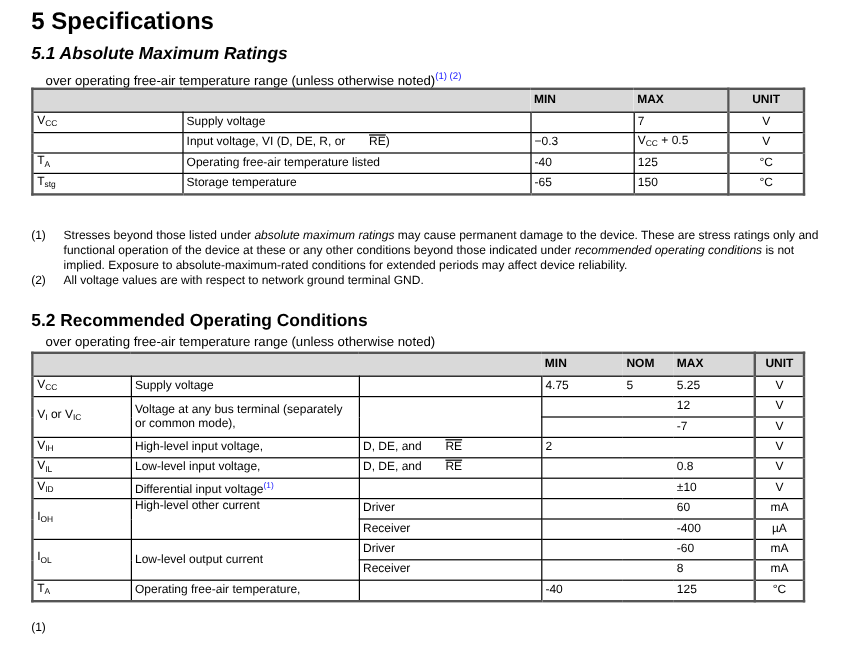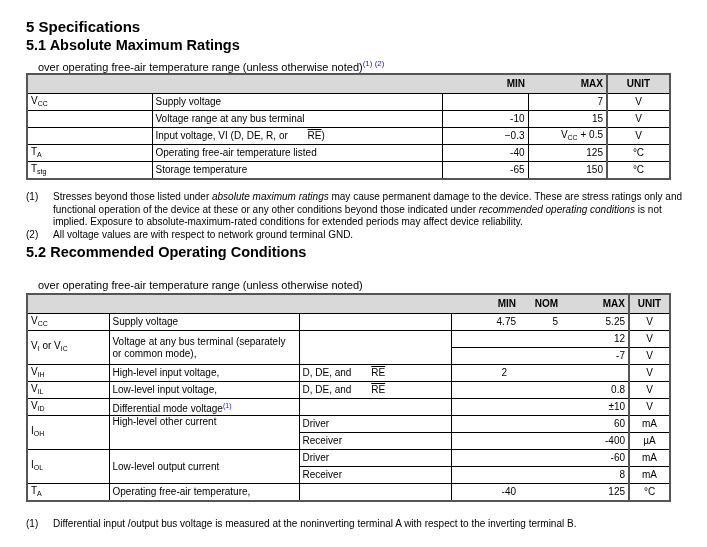--- a/index.html
+++ b/index.html
@@ -1,60 +1,60 @@
 <!DOCTYPE html>
 <html><head>
 <meta charset="utf-8">
 <style>
   html, body { margin: 0; padding: 0; background: #ffffff; }
   body {
     width: 707px; height: 547px; position: relative; overflow: hidden;
     font-family: "Liberation Sans", sans-serif; color: #000;
   }
-  h1.sec { position: absolute; left: 26px; top: 18px; margin: 0; font-size: 15px; font-weight: bold; }
+  h1.sec { position: absolute; left: 26px; top: 7px; margin: 0; font-size: 20px; font-weight: bold; }
   h2.sub { position: absolute; margin: 0; font-size: 14.5px; font-weight: bold; }
   .caption { position: absolute; left: 38px; font-size: 11px; }
   .caption sup { color: #1a1aff; font-size: 8px; }
   table.spec {
     position: absolute; left: 26px; border-collapse: collapse;
     font-size: 10px; table-layout: fixed;
   }
   table.spec td, table.spec th {
     border: 1px solid #000; padding: 0 3px; height: 16px; line-height: 12px;
     vertical-align: middle; white-space: nowrap; overflow: hidden;
   }
   table.spec tr.hdr th {
     background: #d9d9d9; font-weight: bold; font-size: 10px; height: 18px;
     border-top: 2px solid #555; border-left: none; border-right: none;
   }
   table.spec tr.hdr th.first { border-left: 2px solid #555; }
   table.spec tr.hdr th.last { border-right: 2px solid #555; }
   table.spec td.left-edge { border-left: 2px solid #555; }
   table.spec td.right-edge { border-right: 2px solid #555; }
   table.spec tr.bottom td { border-bottom: 2px solid #555; }
-  .r { text-align: right; }
+  .r { text-align: left; }
   .c { text-align: center; }
   .mm { border-left: none !important; border-right: none !important; }
   .mmL { border-right: none !important; }
   .mmR { border-left: none !important; }
   .maxcol { border-right: 2px solid #555 !important; }
   sub { font-size: 7px; vertical-align: -2px; }
   .ovl { text-decoration: overline; padding-left: 17px; }
   .notes { position: absolute; left: 26px; font-size: 10px; line-height: 12.5px; width: 660px; }
   .notes .n { display: flex; }
   .notes .n .num { width: 27px; flex: none; }
   .fnref { color: #1a1aff; font-size: 7px; vertical-align: 4px; }
   .wrap { white-space: normal !important; }
 </style>
 </head>
 <body>
 
 <h1 class="sec">5 Specifications</h1>
 
-<h2 class="sub" style="left:26px; top:37px;">5.1 Absolute Maximum Ratings</h2>
+<h2 class="sub" style="left:26px; top:37px;font-style:italic;">5.1 Absolute Maximum Ratings</h2>
 <div class="caption" style="top:59px;">
   <span>over operating free-air temperature range (unless otherwise noted)</span><sup>(1) (2)</sup>
 </div>
 
 <table class="spec" style="top:73px; width:643px;">
   <colgroup>
       <col style="width:125px">
       <col style="width:290px">
       <col style="width:86px">
       <col style="width:79px">
@@ -69,27 +69,20 @@
   </tr>
   <tr>
     <td class="left-edge"><span>V</span><sub>CC</sub></td>
     <td>Supply voltage</td>
     <td class="r"></td>
     <td class="r maxcol">7</td>
     <td class="c right-edge">V</td>
   </tr>
   <tr>
     <td class="left-edge"></td>
-    <td>Voltage range at any bus terminal</td>
-    <td class="r">-10</td>
-    <td class="r maxcol">15</td>
-    <td class="c right-edge">V</td>
-  </tr>
-  <tr>
-    <td class="left-edge"></td>
     <td><span>Input voltage, VI (D, DE, R, or </span><span class="ovl">RE</span><span>)</span></td>
     <td class="r">−0.3</td>
     <td class="r maxcol"><span>V</span><sub>CC</sub><span style="white-space:pre"> + 0.5</span></td>
     <td class="c right-edge">V</td>
   </tr>
   <tr>
     <td class="left-edge"><span>T</span><sub>A</sub></td>
     <td>Operating free-air temperature listed</td>
     <td class="r">-40</td>
     <td class="r maxcol">125</td>
@@ -109,21 +102,21 @@
   <div class="n">
     <span class="num">(1)</span>
     <span><span>Stresses beyond those listed under </span><i>absolute maximum ratings</i><span> may cause permanent damage to the device. These are stress ratings only and functional operation of the device at these or any other conditions beyond those indicated under </span><i>recommended operating conditions</i><span> is not implied. Exposure to absolute-maximum-rated conditions for extended periods may affect device reliability.</span></span>
   </div>
   <div class="n">
     <span class="num">(2)</span>
     <span>All voltage values are with respect to network ground terminal GND.</span>
   </div>
 </div>
 
-<h2 class="sub" style="left:26px; top:244px;">5.2 Recommended Operating Conditions</h2>
+<h2 class="sub" style="left:26px; top:260px;">5.2 Recommended Operating Conditions</h2>
 <div class="caption" style="top:279px;">over operating free-air temperature range (unless otherwise noted)</div>
 
 <table class="spec" style="top:293px; width:643px;">
   <colgroup>
     <col style="width:82px">
       <col style="width:190px">
       <col style="width:152px">
     <col style="width:68px">
       <col style="width:42px">
       <col style="width:68px">
@@ -179,21 +172,21 @@
     <td>Low-level input voltage,</td>
     <td><span style="white-space:pre">D, DE, and </span><span class="ovl">RE</span></td>
     <td class="r mmL"></td>
     <td class="r mm"></td>
     <td class="r mmR maxcol">0.8</td>
     <td class="c right-edge">V</td>
   </tr>
 
   <tr>
     <td class="left-edge"><span>V</span><sub>ID</sub></td>
-    <td><span>Differential mode voltage</span><span class="fnref">(1)</span></td>
+    <td><span>Differential input voltage</span><span class="fnref">(1)</span></td>
     <td></td>
     <td class="r mmL"></td>
     <td class="r mm"></td>
     <td class="r mmR maxcol">±10</td>
     <td class="c right-edge">V</td>
   </tr>
 
   <tr>
     <td class="left-edge" rowspan="2"><span>I</span><sub>OH</sub></td>
     <td rowspan="2" style="vertical-align:top">High-level other current</td>
@@ -236,15 +229,14 @@
     <td class="r mm"></td>
     <td class="r mmR maxcol">125</td>
     <td class="c right-edge">°C</td>
   </tr>
 </tbody>
   </table>
 
 <div class="notes" style="top:518px;">
   <div class="n">
     <span class="num">(1)</span>
-    <span>Differential input /output bus voltage is measured at the noninverting terminal A with respect to the inverting terminal B.</span>
   </div>
 </div>
 
 </body></html>

